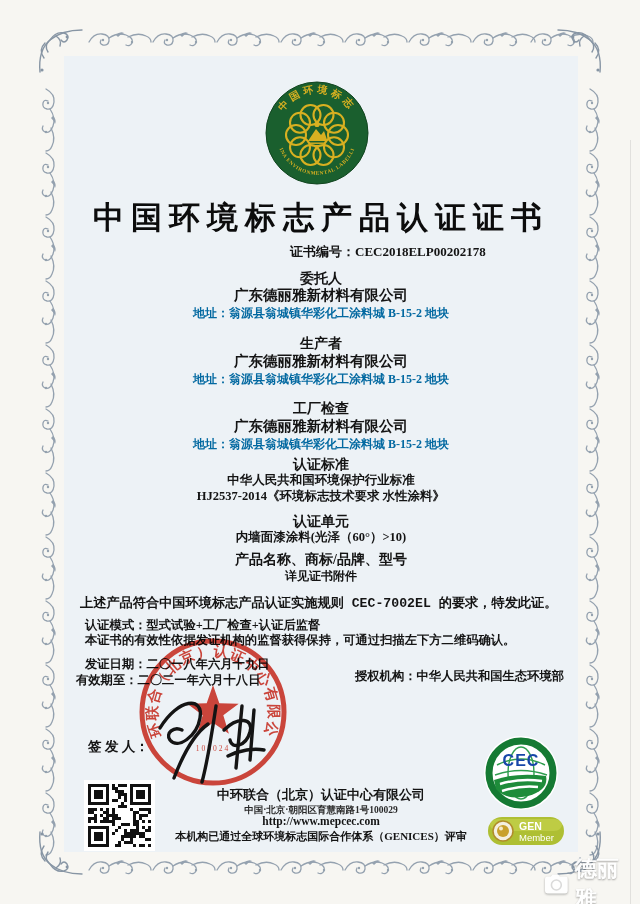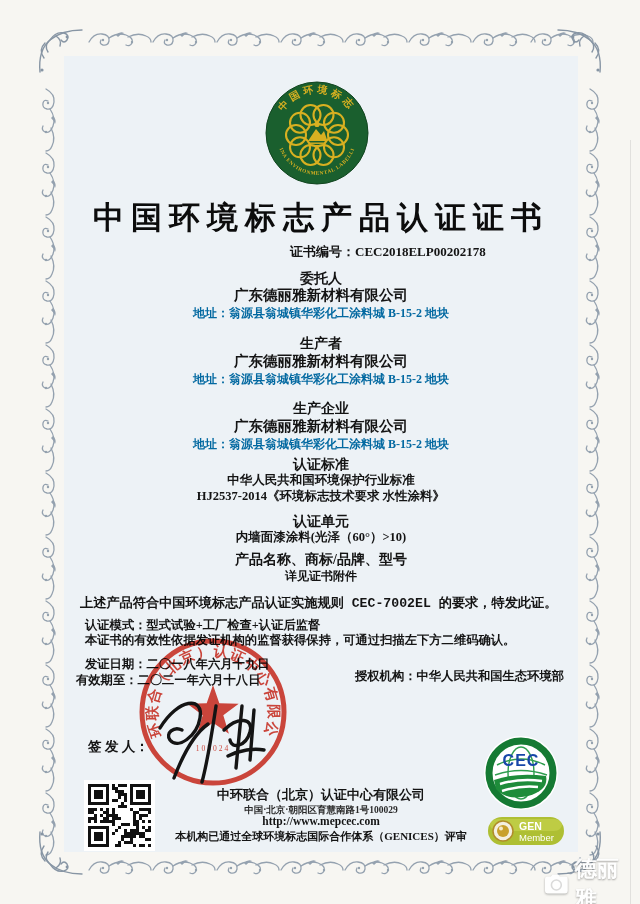--- a/index.html
+++ b/index.html
@@ -200,21 +200,21 @@
   </div>
 
   <div class="abs ctr h" style="top:270px">委托人</div>
   <div class="abs ctr co" style="top:286px">广东德丽雅新材料有限公司</div>
   <div class="abs ctr ad" style="top:305px">地址：翁源县翁城镇华彩化工涂料城 B-15-2 地块</div>
 
   <div class="abs ctr h" style="top:335px">生产者</div>
   <div class="abs ctr co" style="top:352px">广东德丽雅新材料有限公司</div>
   <div class="abs ctr ad" style="top:371px">地址：翁源县翁城镇华彩化工涂料城 B-15-2 地块</div>
 
-  <div class="abs ctr h" style="top:400px">生产企业</div>
+  <div class="abs ctr h" style="top:400px">工厂检查</div>
   <div class="abs ctr co" style="top:417px">广东德丽雅新材料有限公司</div>
   <div class="abs ctr ad" style="top:436px">地址：翁源县翁城镇华彩化工涂料城 B-15-2 地块</div>
 
   <div class="abs ctr h" style="top:456px">认证标准</div>
   <div class="abs ctr std" style="top:472px">中华人民共和国环境保护行业标准</div>
   <div class="abs ctr std" style="top:488px">HJ2537-2014《环境标志技术要求 水性涂料》</div>
 
   <div class="abs ctr h" style="top:513px">认证单元</div>
   <div class="abs ctr std" style="top:529px">内墙面漆涂料(光泽（60°）&gt;10)</div>
 

